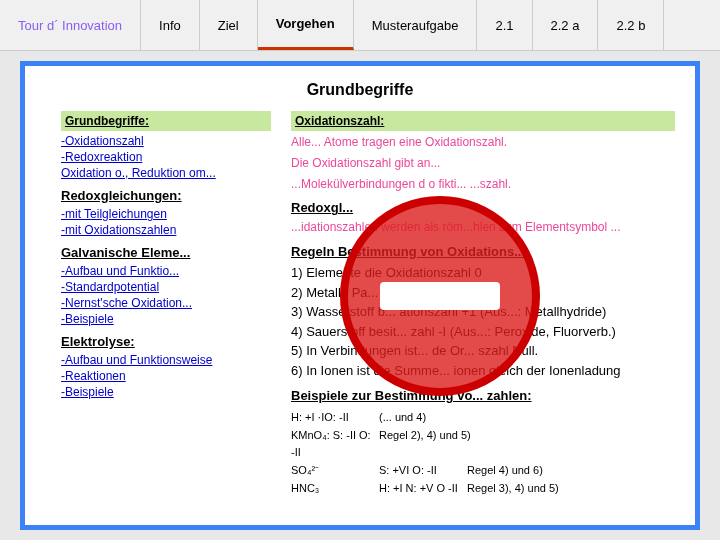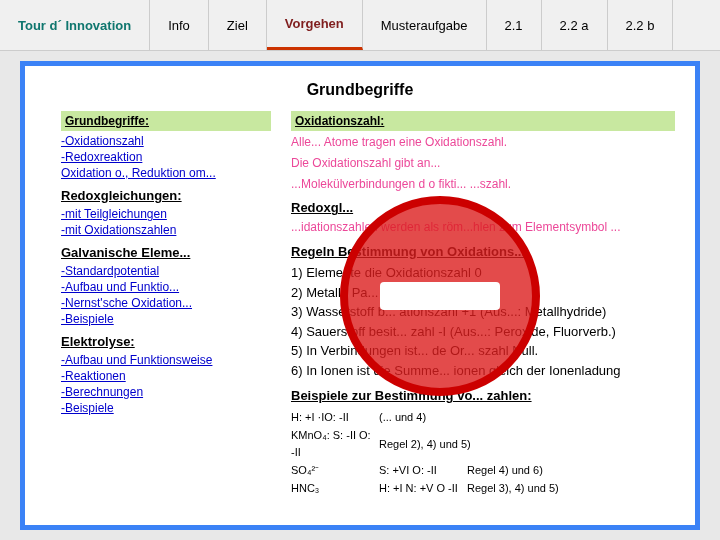--- a/index.html
+++ b/index.html
@@ -26,27 +26,27 @@
       padding: 0 18px;
       font-size: 13px;
       cursor: pointer;
       white-space: nowrap;
       border-right: 1px solid #ccc;
     }
     .nav-item:first-child {
       border-left: none;
     }
     .nav-item.active {
-      color: #7f1d1d;
+      color: #000000;
       font-weight: bold;
       border-bottom: 3px solid #cc3300;
     }
     .nav-item.first {
-      font-weight: bold;
-      color: #0f766e;
+      font-weight: normal;
+      color: #8b5cf6;
     }
 
     
     .main-content {
       padding: 10px 20px;
       position: relative;
       height: 489px;
       background: #e8e8e8;
       overflow: hidden;
     }
@@ -126,21 +126,20 @@
     .example-table {
       margin-top: 6px;
       font-size: 11px;
       line-height: 1.6;
     }
 
     .example-row {
       display: flex;
       gap: 8px;
       font-size: 11px;
-      align-items: center;
     }
     .example-row .mol { width: 80px; }
     .example-row .ox { width: 80px; }
 
     
     .no-entry-overlay {
       position: absolute;
       top: 50%;
       left: 50%;
       transform: translate(-10%, -50%);
@@ -207,28 +206,27 @@
       <div class="col-left">
         <div class="section-header highlighted-bg">Grundbegriffe:</div>
 
         <a class="link-item">-Oxidationszahl</a>
         <a class="link-item">-Redoxreaktion</a>
         <a class="link-item">Oxidation o., Reduktion om...</a>
         <div class="section-header sub-section">Redoxgleichungen:</div>
         <a class="link-item">-mit Teilgleichungen</a>
         <a class="link-item">-mit Oxidationszahlen</a>
         <div class="section-header sub-section">Galvanische Eleme...</div>
+        <a class="link-item">-Aufbau und Funktio...</a>
         <a class="link-item">-Standardpotential</a>
-        <a class="link-item">-Aufbau und Funktio...</a>
         <a class="link-item">-Nernst'sche Oxidation...</a>
         <a class="link-item">-Beispiele</a>
         <div class="section-header sub-section">Elektrolyse:</div>
         <a class="link-item">-Aufbau und Funktionsweise</a>
         <a class="link-item">-Reaktionen</a>
-        <a class="link-item">-Berechnungen</a>
         <a class="link-item">-Beispiele</a>
       </div>
 
       <div class="col-right">
         <div class="section-header highlighted-bg">Oxidationszahl:</div>
         <div class="content-text">Alle... Atome tragen eine Oxidationszahl.</div>
         <div class="content-text">Die Oxidationszahl gibt an...</div>
         <div class="content-text">...Molekülverbindungen d o fikti... ...szahl.</div>
 
         <div class="section-header sub-section">Redoxgl...</div>

